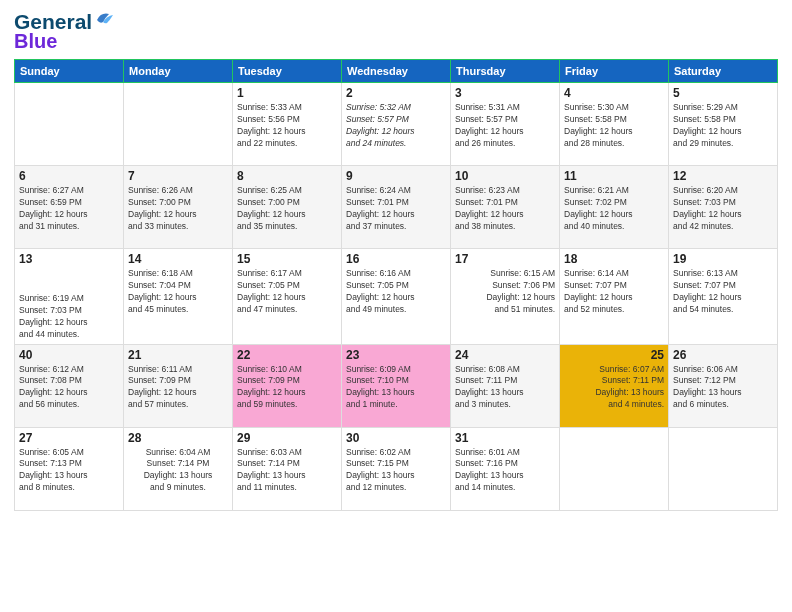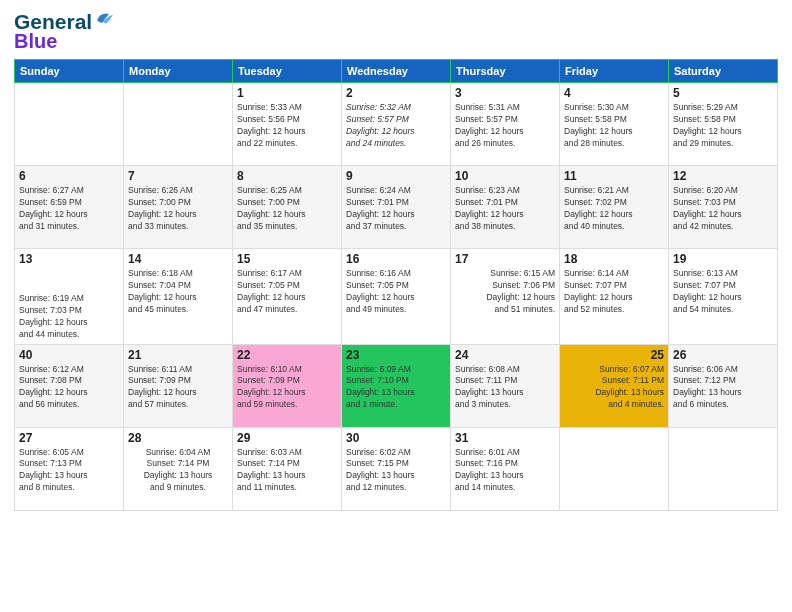--- a/index.html
+++ b/index.html
@@ -269,21 +269,21 @@
 Daylight: 12 hours
 and 57 minutes.</div>
           </td>
           <td style="background: #f9a8d4;">
             <span class="day-number">22</span>
             <div class="day-info" style="white-space: pre-line;">Sunrise: 6:10 AM
 Sunset: 7:09 PM
 Daylight: 12 hours
 and 59 minutes.</div>
           </td>
-          <td style="background: #22c55e;">
+          <td style="background: #f9a8d4;">
             <span class="day-number">23</span>
             <div class="day-info" style="white-space: pre-line;">Sunrise: 6:09 AM
 Sunset: 7:10 PM
 Daylight: 13 hours
 and 1 minute.</div>
           </td>
           <td style="background: rgb(245, 245, 245); margin-left: 16px;">
             <span class="day-number">24</span>
             <div class="day-info" style="white-space: pre-line;">Sunrise: 6:08 AM
 Sunset: 7:11 PM

